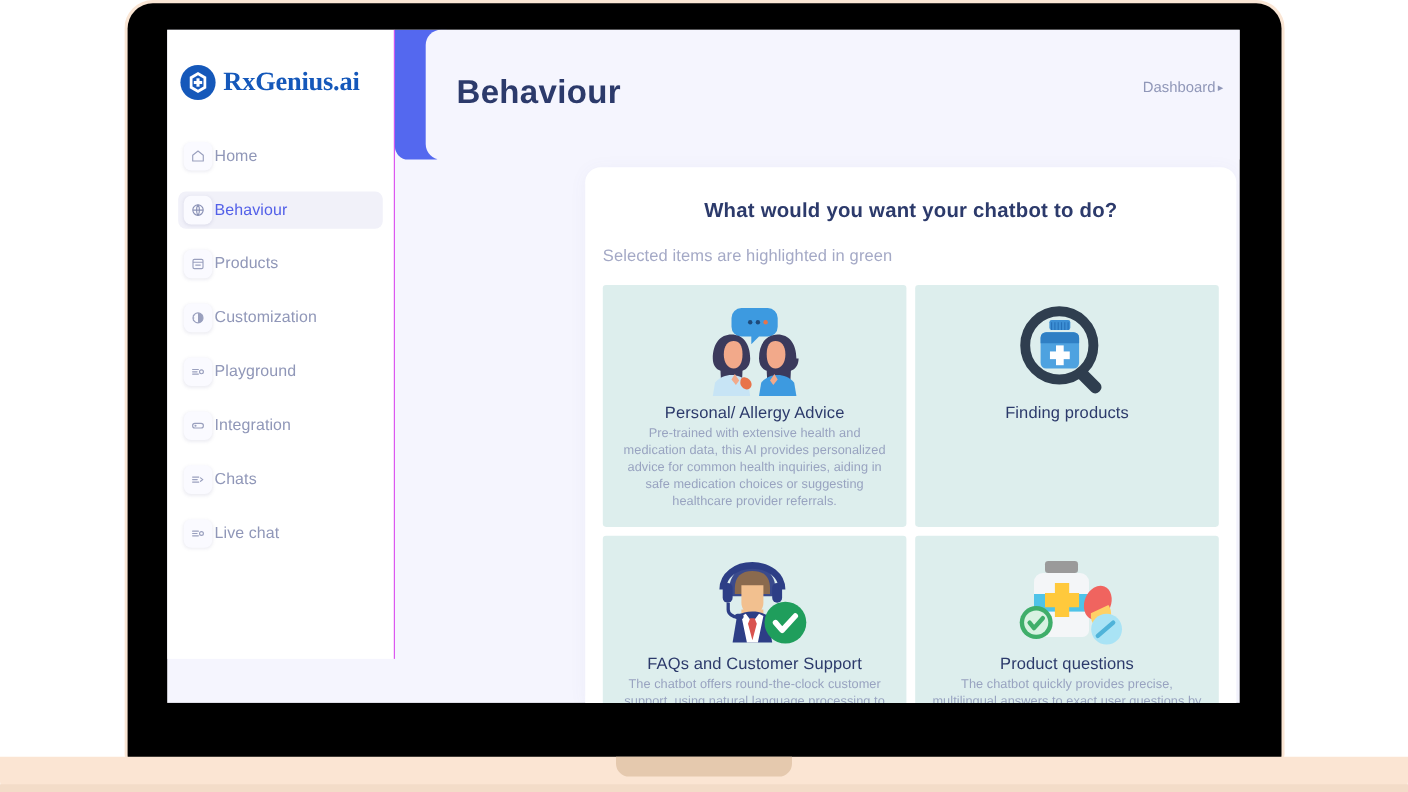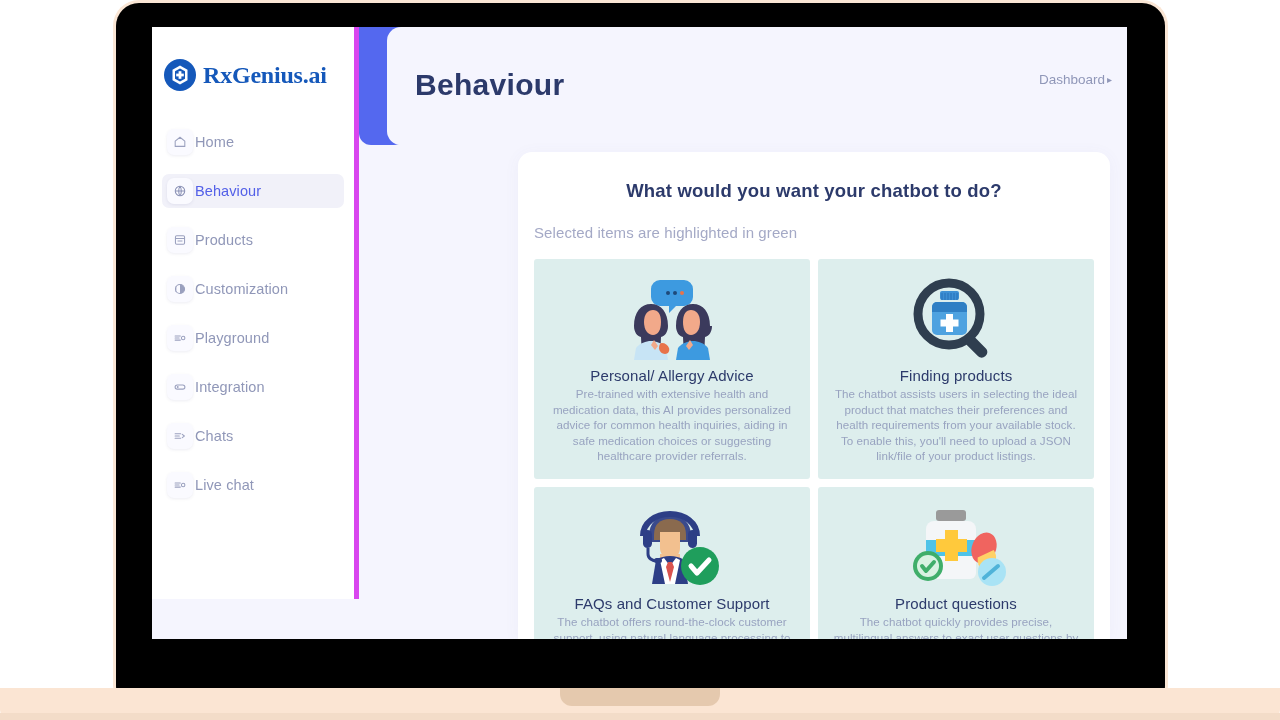--- a/index.html
+++ b/index.html
@@ -35,21 +35,21 @@
   
   #screen {
     position:absolute; left:152px; top:27px; width:975px; height:612px;
     background:#f5f5fe; overflow:hidden;
   }
 
   
   #sidebar {
     position:absolute; left:0; top:0; width:207px; height:572px;
     background:#ffffff;
-    border-right:5px solid #d946ef;
+    border-right:1px solid #d946ef;
   }
   #brand { display:flex; align-items:center; gap:6px; padding:31px 0 0 11px; }
   #brand-mark { width:34px; height:34px; flex:none; }
   #brand-text {
     font-family:"Liberation Serif", serif;
     font-size:24px; font-weight:700; color:#1558ba; letter-spacing:-.2px;
   }
 
   #nav { margin-top:33px; }
   .nav-item {
@@ -84,21 +84,21 @@
   }
   #breadcrumb {
     position:absolute; right:15px; top:45px;
     display:flex; align-items:center; gap:2px;
     font-size:13.5px; color:#9097b8; cursor:pointer;
   }
   #breadcrumb-caret { font-size:10px; color:#9097b8; }
 
   
   #panel {
-    position:absolute; left:366px; top:125px; width:592px; height:487px;
+    position:absolute; left:380px; top:125px; width:592px; height:487px;
     background:#ffffff; border-radius:14px 14px 0 0;
     box-shadow:0 2px 16px rgba(90,90,160,.05);
     overflow:hidden;
   }
   #panel-title {
     text-align:center; font-size:18.5px; color:#2c3a6b;
     padding-top:28px; letter-spacing:.2px;
   }
   #panel-sub {
     font-size:15px; color:#a4a9c6; padding:22px 0 0 16px; letter-spacing:.1px;
@@ -276,21 +276,20 @@
             <rect x="70" y="60" width="11" height="26" rx="5" fill="#2f3e4f" transform="rotate(-45 75 73)"></rect>
             <rect x="39" y="17" width="19" height="9" rx="2" fill="#3d8fd4"></rect>
             <path d="M41 19v7M44 19v7M47 19v7M50 19v7M53 19v7M56 19v7" stroke="#2670b8" stroke-width="1"></path>
             <path d="M36 28h25a5 5 0 0 1 5 5v23a5 5 0 0 1-5 5H36a5 5 0 0 1-5-5V33a5 5 0 0 1 5-5z" fill="#4ea2e0"></path>
             <path d="M36 28h25a5 5 0 0 1 5 5v5H31v-5a5 5 0 0 1 5-5z" fill="#2f7fc4"></path>
             <rect x="45" y="40" width="7" height="18" fill="#ffffff"></rect>
             <rect x="39.5" y="45.5" width="18" height="7" fill="#ffffff"></rect>
           </svg>
         </div>
         <div class="opt-title">Finding products</div>
-        <div class="opt-desc">The chatbot assists users in selecting the ideal product that matches their preferences and health requirements from your available stock. To enable this, you'll need to upload a JSON link/file of your product listings.</div>
       </div>
 
       <div class="opt-card">
         <div class="opt-art">
           <svg width="112" height="86" viewBox="0 0 112 86">
             <path d="M33 34c0-13 8-21 21-21s21 8 21 21v6H33z" fill="#3a4a8c"></path>
             <path d="M38 33c0-11 6-16 16-16s16 5 16 16v5H38z" fill="#8a6a4e"></path>
             <path d="M44 30h20v16c0 6-4 10-10 10s-10-4-10-10z" fill="#f2c08f"></path>
             <path d="M44 52h20v8H44z" fill="#f2c08f"></path>
             <path d="M40 58c4-3 9-4 14-4s10 1 14 4l4 24H36z" fill="#2d3e86"></path>

